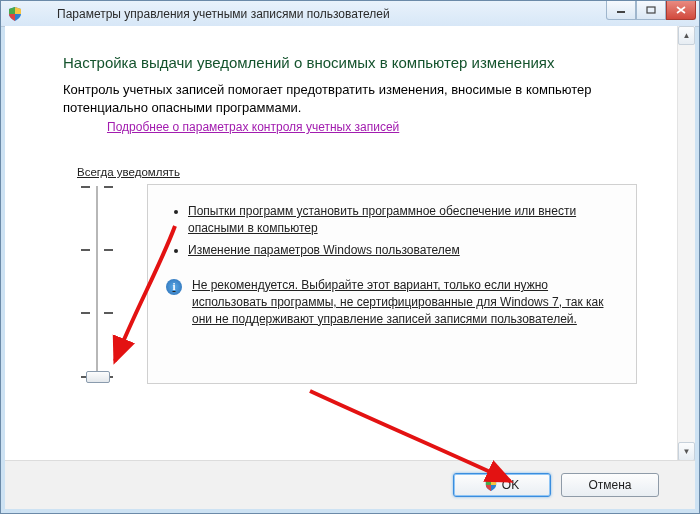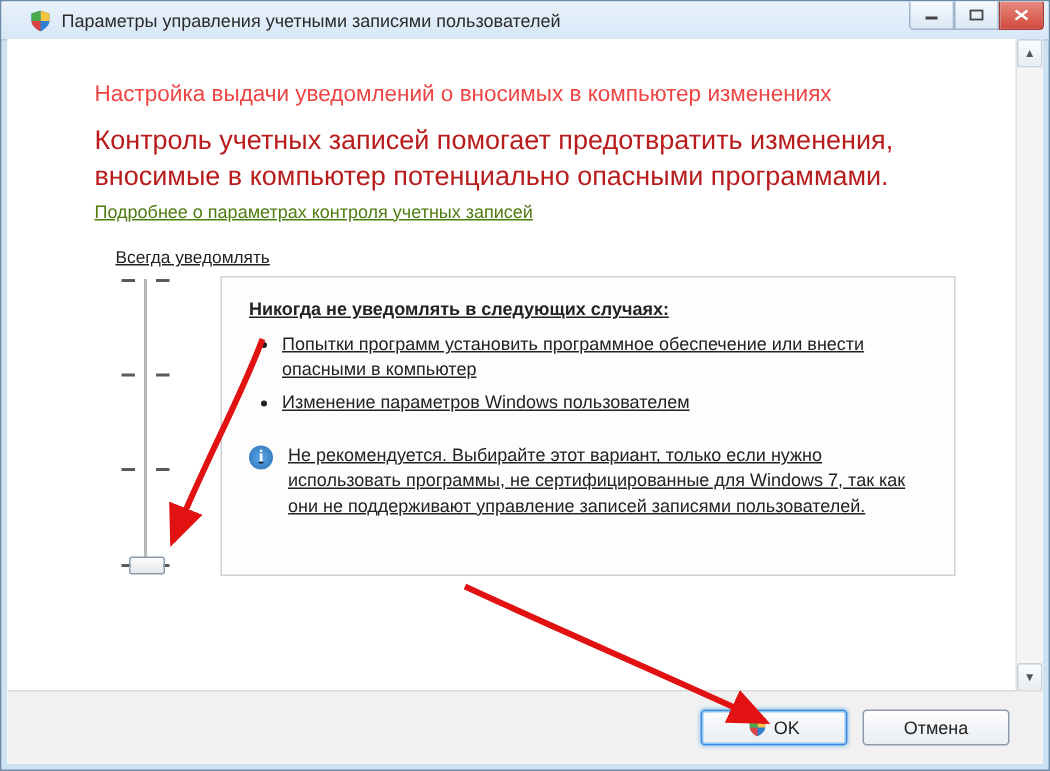--- a/index.html
+++ b/index.html
@@ -19,22 +19,23 @@
     position: relative;
     box-shadow: inset 0 0 0 4px #cde2f3;
   }
   
   .titlebar {
     height: 25px;
     background: linear-gradient(#e9f2fb, #d7e7f7);
     border-bottom: 1px solid #b9c9da;
     display: flex;
     align-items: center;
-    padding-left: 18px;
-    position: relative;
+    padding-left: 6px;
+    position: relative;
+    gap: 28px;
   }
   .titlebar .icon {
     width: 16px;
     height: 16px;
     margin-right: 6px;
     display: flex;
     align-items: center;
     justify-content: center;
   }
   .titlebar .title {
@@ -77,37 +78,38 @@
     background: #fff;
     overflow: hidden;
   }
   .content {
     padding: 24px 26px 0 58px;
     position: relative;
     height: 100%;
     box-sizing: border-box;
   }
   .heading {
-    color: #ef4444;
+    color: #14532d;
     font-size: 15px;
     font-weight: 400;
     margin: 4px 0 10px 0;
   }
   .body-text {
-    color: #b91c1c;
-    font-size: 18px;
+    color: #000000;
+    font-size: 13px;
     line-height: 1.35;
     margin: 4px 0;
   }
   .link {
-    color: #4d7c0f;
+    color: #a21caf;
     text-decoration: underline;
     cursor: pointer;
     display: inline-block;
     margin-bottom: 12px;
+    margin-left: 44px;
   }
 
   .slider-area {
     position: absolute;
     left: 72px;
     top: 140px;
     width: 560px;
     text-decoration: underline;
   }
   .label-top, .label-bottom {
@@ -214,21 +216,21 @@
   
   .bottom-bar {
     position: absolute;
     left: 0; right: 0; bottom: 0;
     height: 48px;
     background: #f1f1f1;
     border-top: 1px solid #dcdcdc;
     display: flex;
     align-items: center;
     justify-content: flex-end;
-    padding-right: 22px;
+    padding-right: 36px;
     gap: 10px;
   }
   .btn {
     min-width: 72px;
     height: 22px;
     padding: 0 12px;
     background: linear-gradient(#fdfdfd, #e9eef3);
     border: 1px solid #8f9ba8;
     border-radius: 3px;
     font-size: 12px;
@@ -327,21 +329,20 @@
         <div class="slider">
           <div class="slider-track"></div>
           <div class="tick" style="top:0px"></div>
           <div class="tick" style="top:63px"></div>
           <div class="tick" style="top:126px"></div>
           <div class="tick" style="top:190px"></div>
           <div class="slider-thumb" style="top:185px"></div>
         </div>
 
         <div class="panel">
-          <div class="panel-title">Никогда не уведомлять в следующих случаях:</div>
           <ul>
             <li>Попытки программ установить программное обеспечение или внести опасными в компьютер</li>
             <li>Изменение параметров Windows пользователем</li>
           </ul>
           <div class="panel-note">
             <div class="info-icon">i</div>
             <div>Не рекомендуется. Выбирайте этот вариант, только если нужно использовать программы, не сертифицированные для Windows 7, так как они не поддерживают управление записей записями пользователей.</div>
           </div>
         </div>
       </div>

